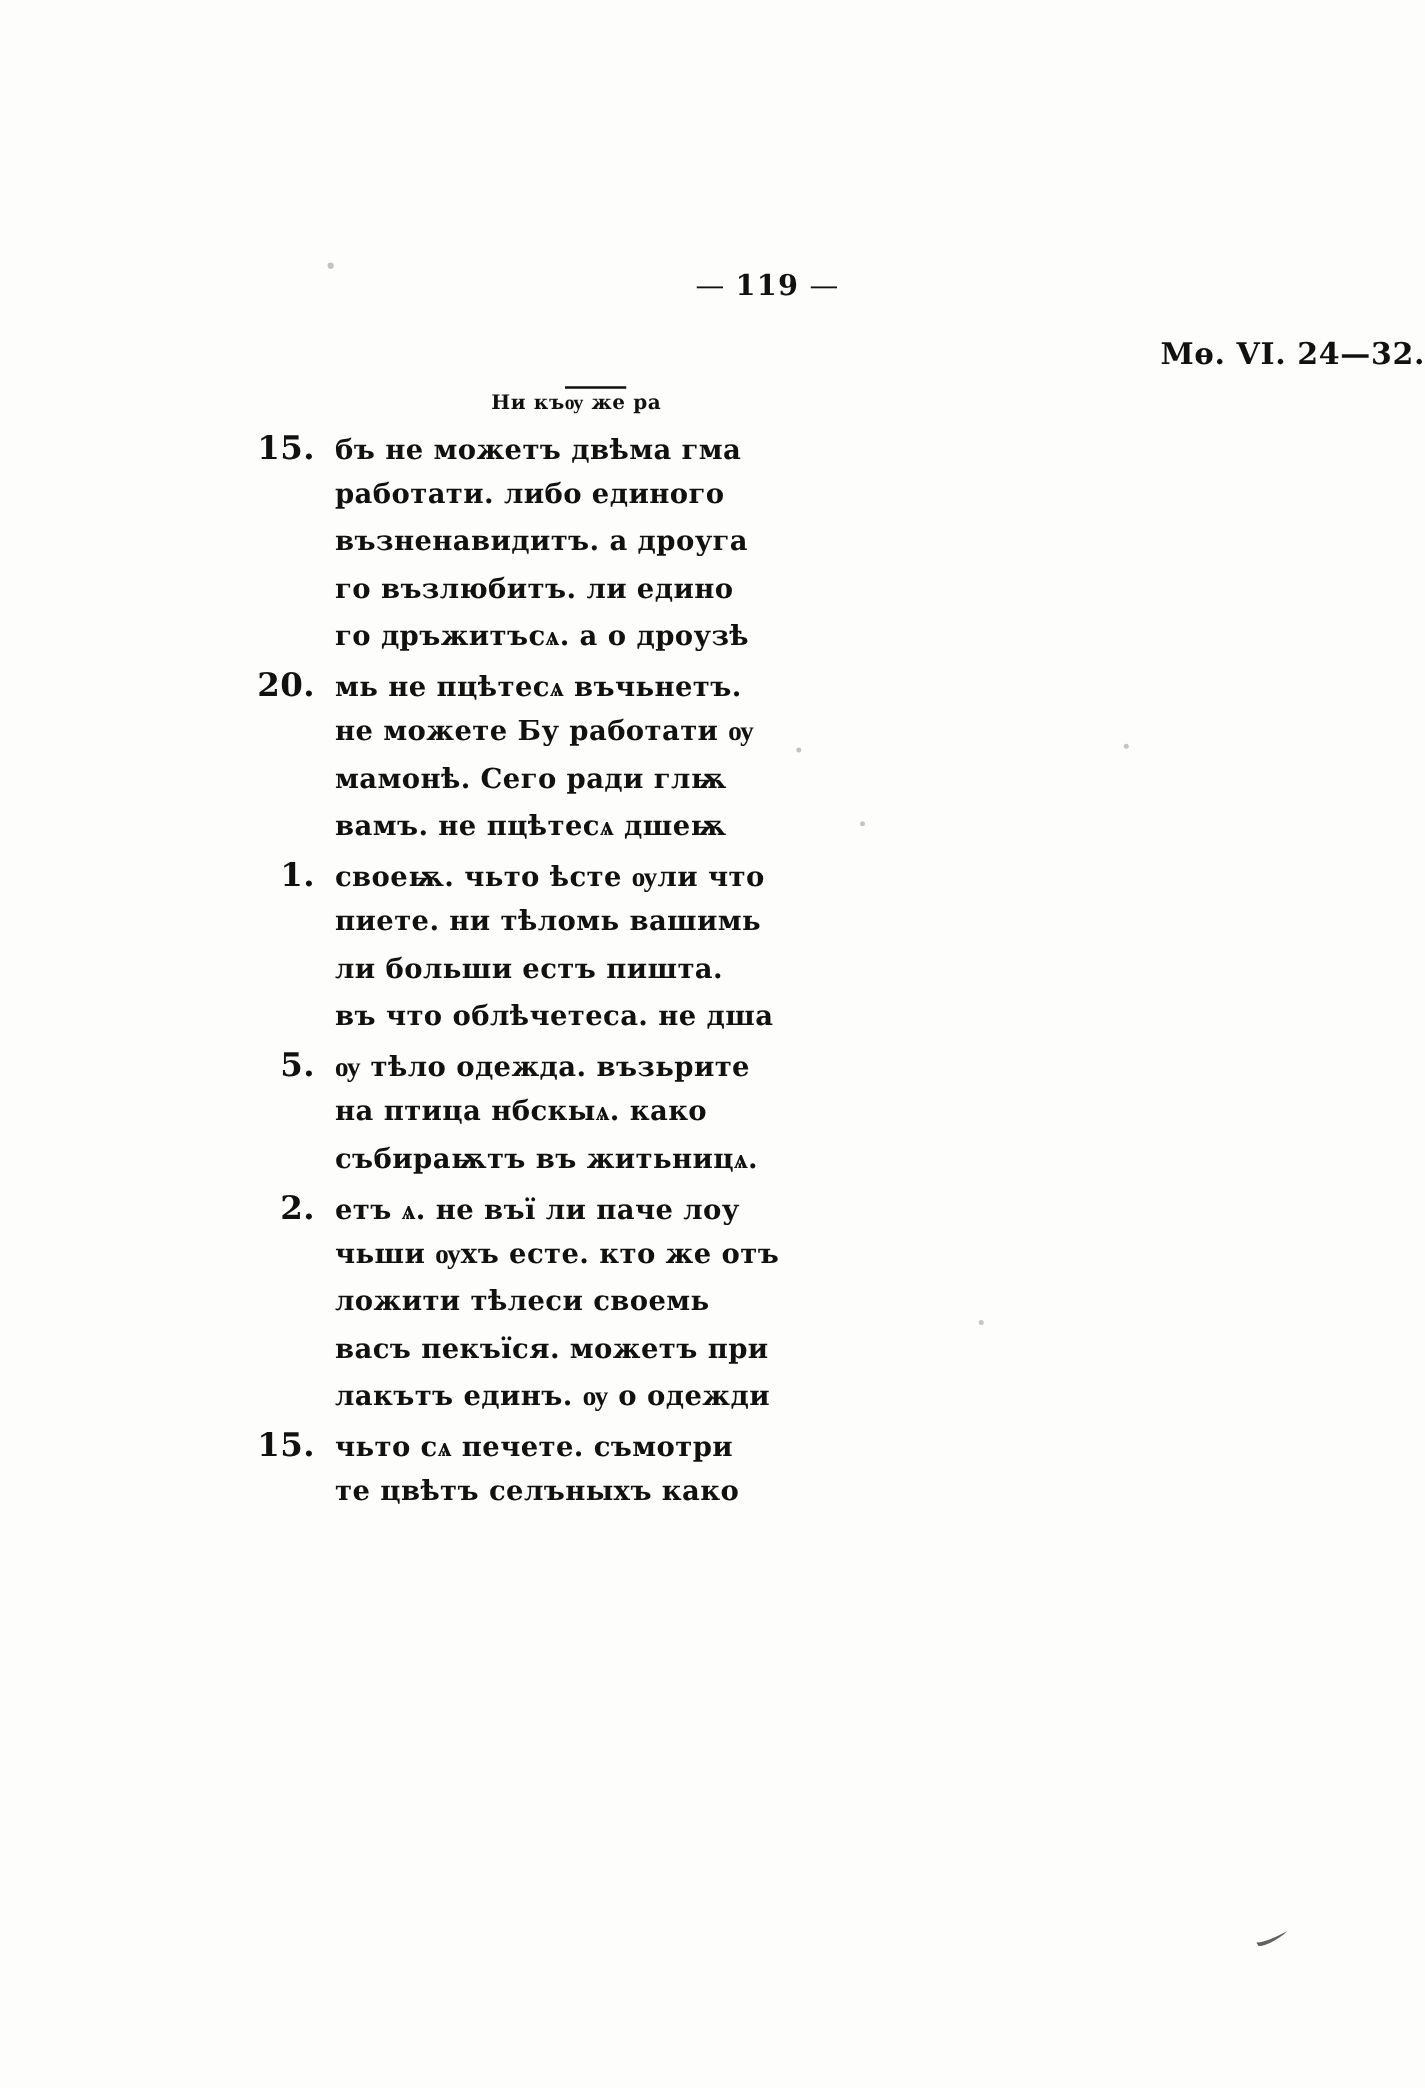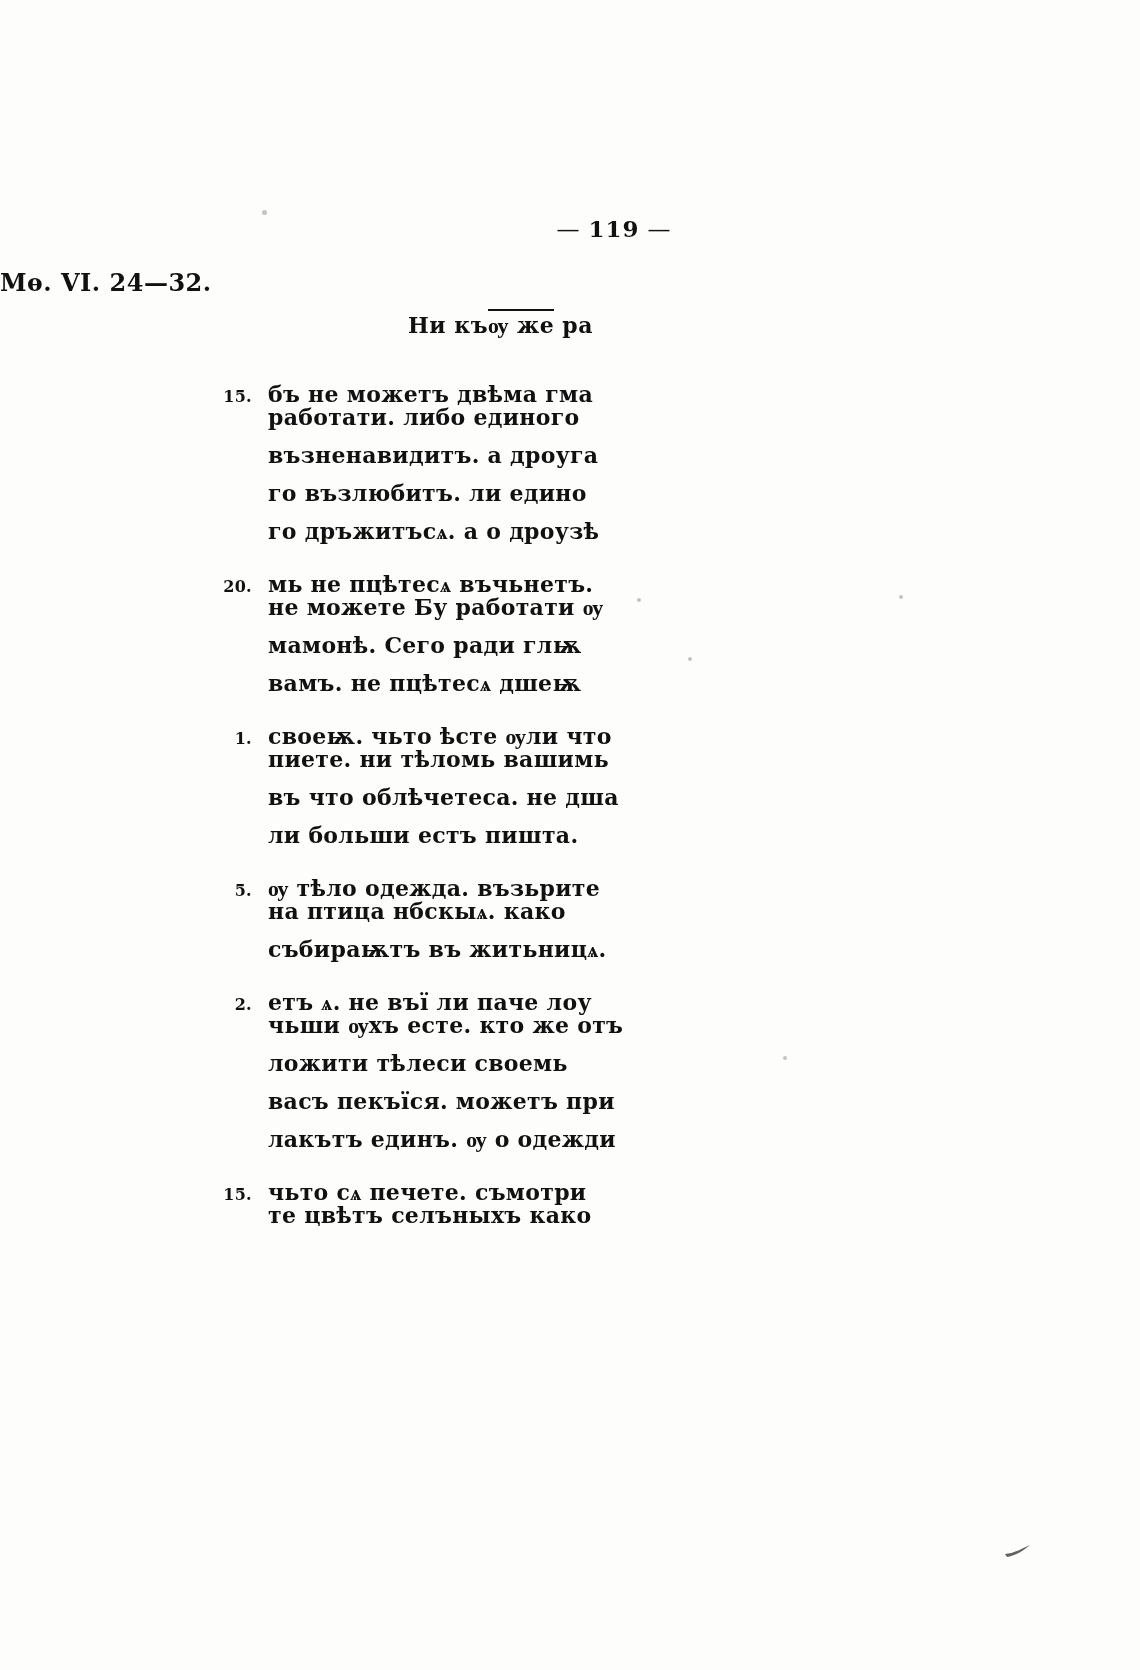--- a/index.html
+++ b/index.html
@@ -40,32 +40,32 @@
   .folio .dash {
     font-weight: normal;
     padding: 0 8px;
   }
 
   .reference {
     position: absolute;
     top: 268px;
     left: 0;
     width: 1140px;
-    text-align: left;
+    text-align: right;
     font-size: 24px;
     font-weight: bold;
     letter-spacing: 0.5px;
   }
 
   
   .incipit {
     position: absolute;
     top: 312px;
-    left: 408px;
-    font-size: 22px;
+    left: 393px;
+    font-size: 16px;
     font-weight: bold;
     letter-spacing: 0.5px;
     text-align: right;
   }
   .incipit .titlo {
     border-top: 2px solid #111;
     padding-top: 1px;
   }
 
   
@@ -82,23 +82,22 @@
     align-items: baseline;
     font-size: 22px;
     font-weight: bold;
     letter-spacing: 0.3px;
   }
   .lineno {
     width: 62px;
     text-align: right;
     padding-right: 16px;
     flex: 0 0 auto;
-    font-size: 16px;
-    font-weight: bold;
-    margin-top: 43px;
+    font-size: 26px;
+    font-weight: bold;
   }
   .linetext {
     flex: 1 1 auto;
     white-space: pre;
   }
   .titlo {
     border-top: 2px solid #111;
     padding-top: 0px;
   }
 
@@ -173,25 +172,25 @@
     <div class="line">
       <span class="lineno">1.</span>
       <span class="linetext">своеѭ. чьто ѣсте ѹли что</span>
     </div>
     <div class="line">
       <span class="lineno"></span>
       <span class="linetext">пиете. ни тѣломь вашимь</span>
     </div>
     <div class="line">
       <span class="lineno"></span>
+      <span class="linetext">ли больши естъ пишта.</span>
+    </div>
+    <div class="line">
+      <span class="lineno"></span>
       <span class="linetext">въ что облѣчетеса. не дша</span>
-    </div>
-    <div class="line">
-      <span class="lineno"></span>
-      <span class="linetext">ли больши естъ пишта.</span>
     </div>
     <div class="line">
       <span class="lineno">5.</span>
       <span class="linetext">ѹ тѣло одежда. възьрите</span>
     </div>
     <div class="line">
       <span class="lineno"></span>
       <span class="linetext">на птица нбскыѧ. како</span>
     </div>
     <div class="line">

